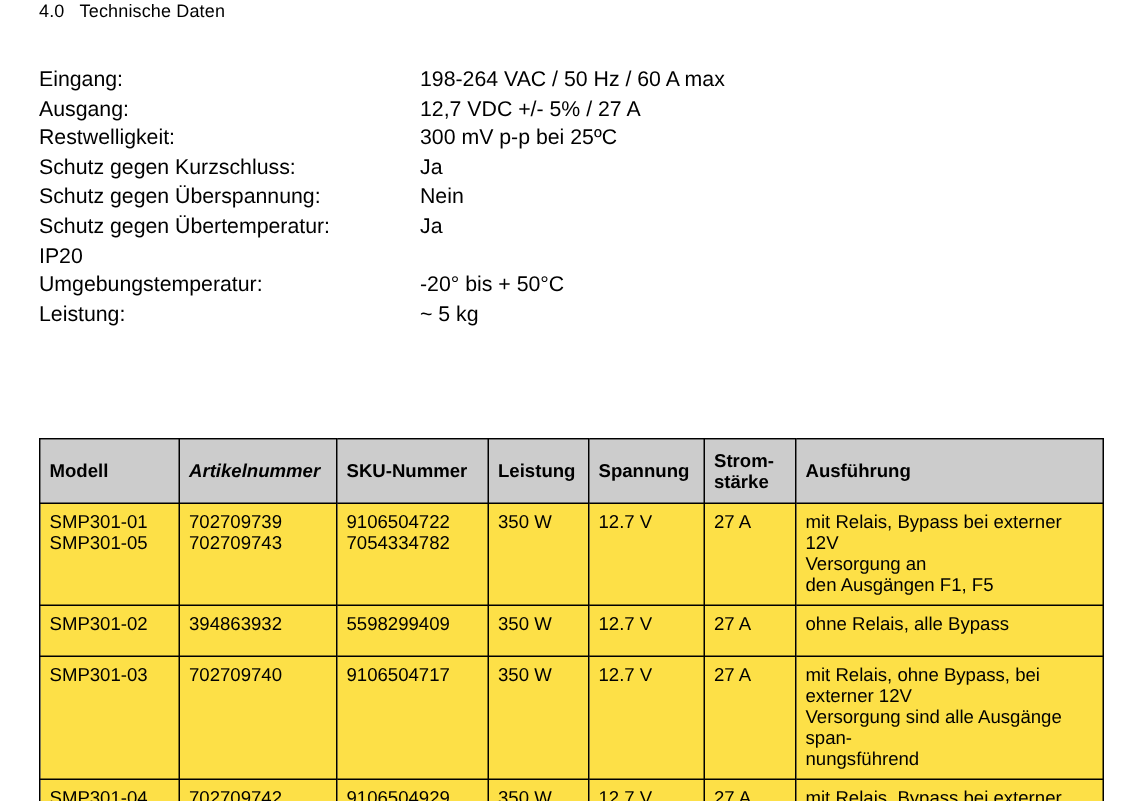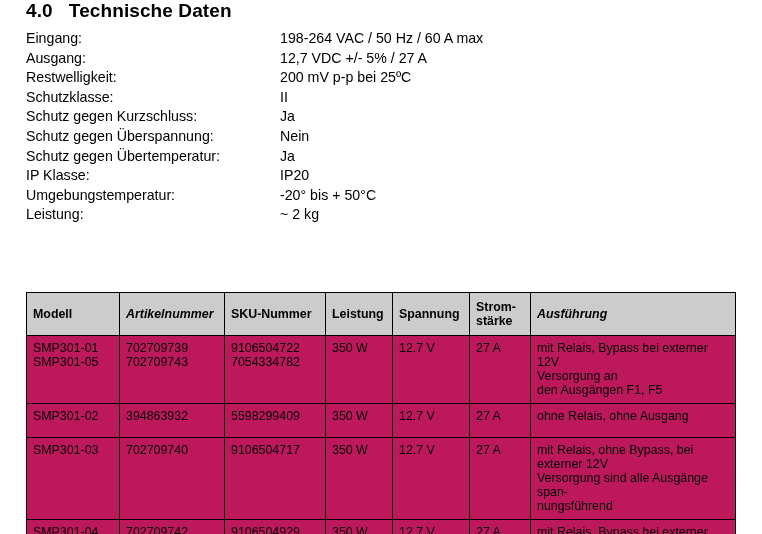--- a/index.html
+++ b/index.html
@@ -17,29 +17,29 @@
   }
   .page {
     position: relative;
     width: 762px;
     height: 534px;
   }
   .section-heading {
     position: absolute;
     left: 26px;
     top: 0px;
-    font-size: 19px;
-    font-weight: bold;
+    font-size: 12px;
+    font-weight: normal;
     letter-spacing: 0.1px;
     white-space: pre;
   }
   .spec-list {
     position: absolute;
     left: 26px;
-    top: 29px;
+    top: 44px;
     width: 600px;
   }
   .spec-row {
     display: flex;
     align-items: baseline;
     height: 19.6px;
     line-height: 19.6px;
     font-size: 14.2px;
   }
   .spec-label {
@@ -69,30 +69,30 @@
     white-space: pre-line;
   }
   table.data-table thead th {
     background: #cccccc;
     font-weight: bold;
     vertical-align: middle;
     padding-top: 7px;
     padding-bottom: 7px;
   }
   table.data-table tbody td {
-    background: #be185d;
+    background: #fde047;
   }
   
   .col-modell   { width: 80px; }
   .col-artikel  { width: 92px; font-style: italic; }
   .col-sku      { width: 88px; }
   .col-leistung { width: 54px; margin-top: 32px; }
   .col-spannung { width: 64px; }
   .col-strom    { width: 48px; }
-  .col-ausf     { width: auto; font-style: italic; }
+  .col-ausf     { width: auto; }
 
   .row-tall td { height: 46px; }
   .row-short td { height: 22px; }
 </style>
 </head>
 <body>
 
 <div class="page">
 
   <div class="section-heading">4.0   Technische Daten</div>
@@ -104,56 +104,51 @@
       <div class="spec-value">198-264 VAC / 50 Hz / 60 A max</div>
     </div>
 
     <div class="spec-row">
       <div class="spec-label">Ausgang:</div>
       <div class="spec-value">12,7 VDC +/- 5% / 27 A</div>
     </div>
 
     <div class="spec-row">
       <div class="spec-label">Restwelligkeit:</div>
-      <div class="spec-value">200 mV p-p bei 25ºC</div>
-    </div>
-
-    <div class="spec-row">
-      <div class="spec-label">Schutzklasse:</div>
-      <div class="spec-value">II</div>
-    </div>
+      <div class="spec-value">300 mV p-p bei 25ºC</div>
+    </div>
+
 
     <div class="spec-row">
       <div class="spec-label">Schutz gegen Kurzschluss:</div>
       <div class="spec-value">Ja</div>
     </div>
 
     <div class="spec-row">
       <div class="spec-label">Schutz gegen Überspannung:</div>
       <div class="spec-value">Nein</div>
     </div>
 
     <div class="spec-row">
       <div class="spec-label">Schutz gegen Übertemperatur:</div>
       <div class="spec-value">Ja</div>
     </div>
 
     <div class="spec-row">
-      <div class="spec-label">IP Klasse:</div>
       <div class="spec-value">IP20</div>
     </div>
 
     <div class="spec-row">
       <div class="spec-label">Umgebungstemperatur:</div>
       <div class="spec-value">-20° bis + 50°C</div>
     </div>
 
     <div class="spec-row">
       <div class="spec-label">Leistung:</div>
-      <div class="spec-value">~ 2 kg</div>
+      <div class="spec-value">~ 5 kg</div>
     </div>
 
   </div>
 
   <table class="data-table">
     <thead>
       <tr>
         <th class="col-modell">Modell</th>
         <th class="col-artikel">Artikelnummer</th>
         <th class="col-sku">SKU-Nummer</th>
@@ -181,21 +176,21 @@
 den Ausgängen F1, F5</td>
       </tr>
 
       <tr class="row-short">
         <td>SMP301-02</td>
         <td>394863932</td>
         <td>5598299409</td>
         <td>350 W</td>
         <td>12.7 V</td>
         <td>27 A</td>
-        <td>ohne Relais, ohne Ausgang</td>
+        <td>ohne Relais, alle Bypass</td>
       </tr>
 
       <tr class="row-tall">
         <td>SMP301-03</td>
         <td>702709740</td>
         <td>9106504717</td>
         <td>350 W</td>
         <td>12.7 V</td>
         <td>27 A</td>
         <td>mit Relais, ohne Bypass, bei externer 12V

